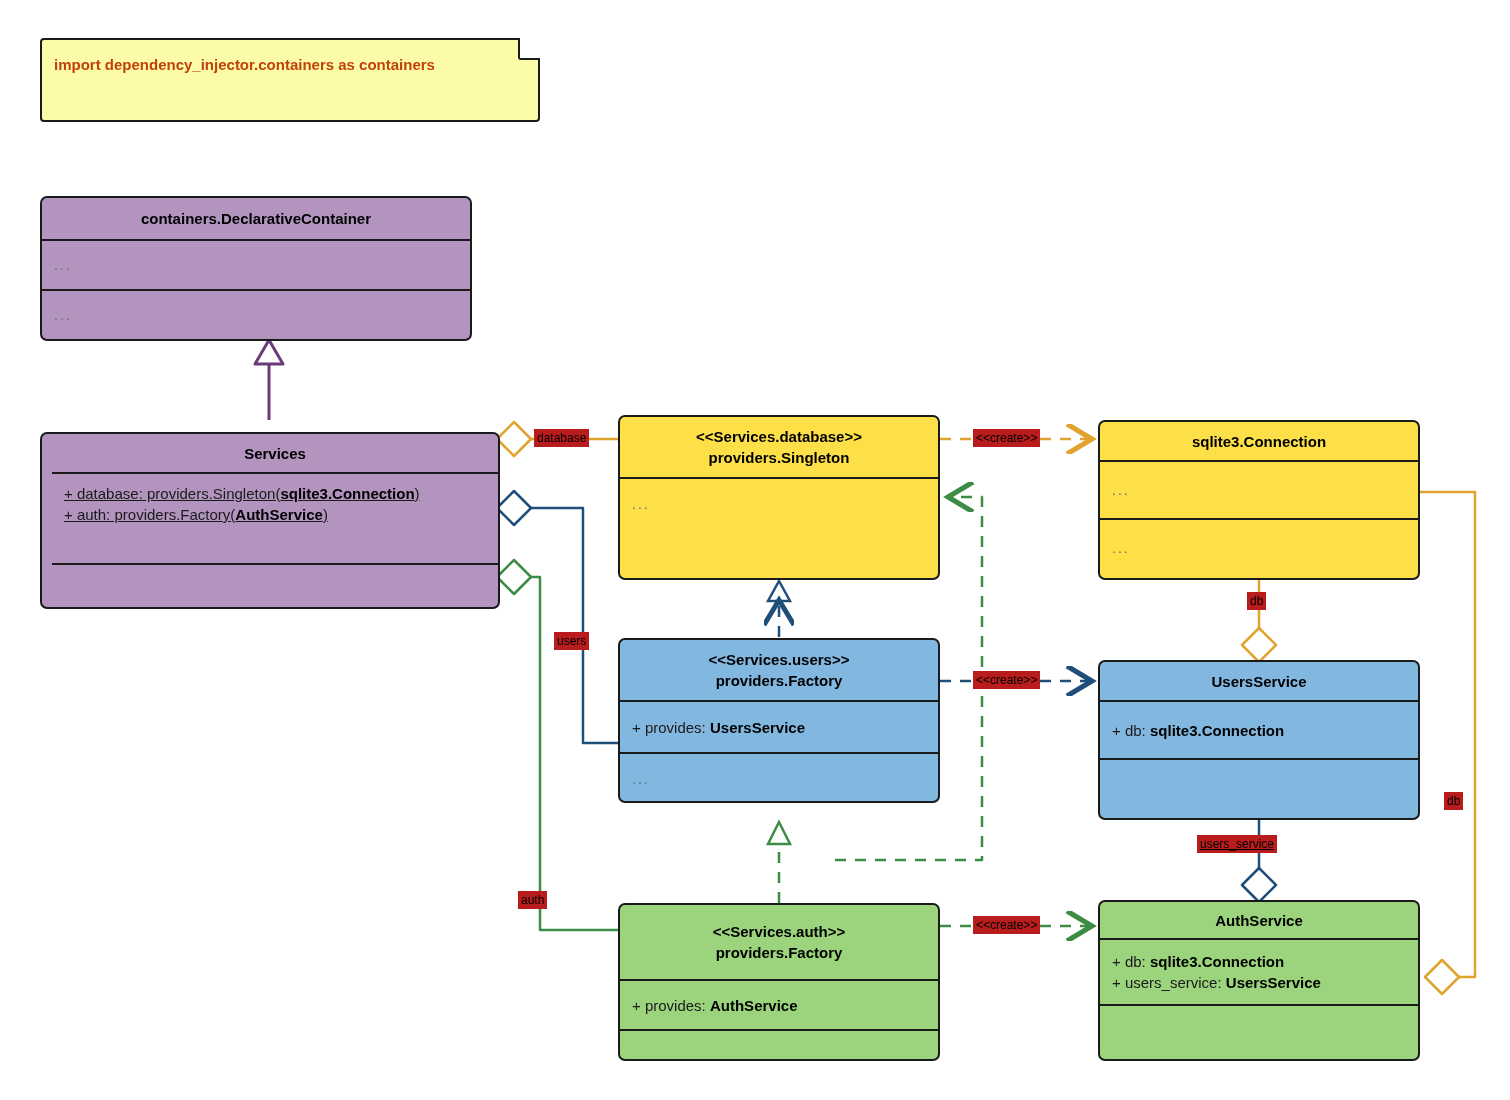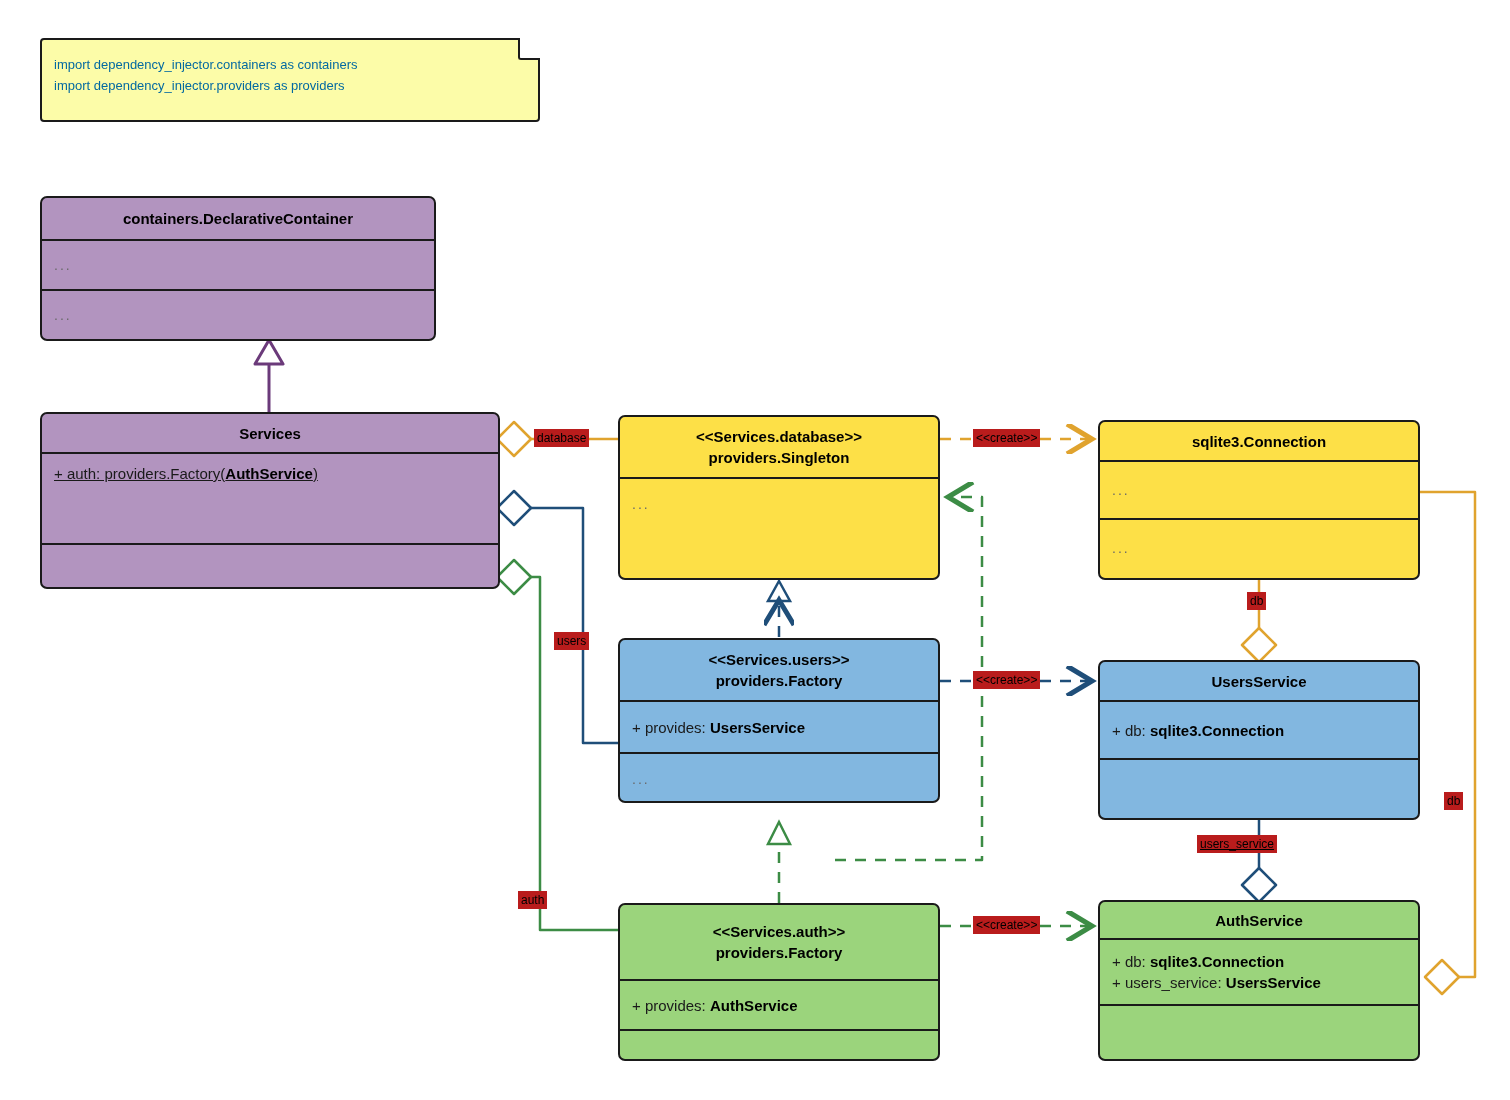--- a/index.html
+++ b/index.html
@@ -43,23 +43,23 @@
     right: -2px;
     top: -2px;
     width: 20px;
     height: 20px;
     background: #ffffff;
     border-left: 2px solid #1a1a1a;
     border-bottom: 2px solid #1a1a1a;
     border-bottom-left-radius: 3px;
   }
   .note-line {
-    font-size: 13px;
-    font-weight: normal;
-    color: #0369a1;
+    font-size: 15px;
+    font-weight: bold;
+    color: #c2410c;
     line-height: 21px;
     white-space: nowrap;
   }
 
   
   .umlbox {
     position: absolute;
     box-sizing: border-box;
     border: 2.5px solid #1a1a1a;
     border-radius: 7px;
@@ -184,40 +184,40 @@
 
     <g>
       <path d="M1259,820 L1259,868" stroke="#1F4E79" stroke-width="2.5" fill="none"></path>
       <path d="M1259,868 L1276,885 L1259,902 L1242,885 Z" fill="#ffffff" stroke="#1F4E79" stroke-width="2.5" stroke-linejoin="round"></path>
     </g>
   </svg>
 
   <div class="note">
     <div class="note-corner"></div>
     <div class="note-line">import dependency_injector.containers as containers</div>
-    <div class="note-line">import dependency_injector.providers as providers</div>
-  </div>
-
-  <div class="umlbox purple" style="left:40px; top:196px; width:396px; height:145px;">
+  </div>
+
+  <div class="umlbox purple" style="left:40px; top:196px; width:432px; height:145px;">
     <div class="hdr" style="height:43px;">
       <span>containers.DeclarativeContainer</span>
     </div>
     <div class="sect mid" style="height:50px;">
       <span class="ellipsis">...</span>
     </div>
     <div class="sect last mid" style="height:49px;">
       <span class="ellipsis">...</span>
     </div>
   </div>
 
-  <div class="umlbox purple" style="left:40px; top:412px; width:460px; height:177px;">
+  <div class="umlbox purple" style="left:40px; top:432px; width:460px; height:177px;padding-left:10px;">
     <div class="hdr" style="height:40px;">
       <span>Services</span>
     </div>
     <div class="sect" style="height:91px; padding-top:9px;">
+      <div class="static-attr"><span>+ database: providers.Singleton(</span><b>sqlite3.Connection</b><span>)</span></div>
       <div class="static-attr"><span>+ auth: providers.Factory(</span><b>AuthService</b><span>)</span></div>
     </div>
     <div class="sect last" style="height:41px;">
       <span></span>
     </div>
   </div>
 
   <div class="umlbox yellow" style="left:618px; top:415px; width:322px; height:165px;">
     <div class="hdr" style="height:62px;">
       <span>&lt;&lt;Services.database&gt;&gt;</span>

